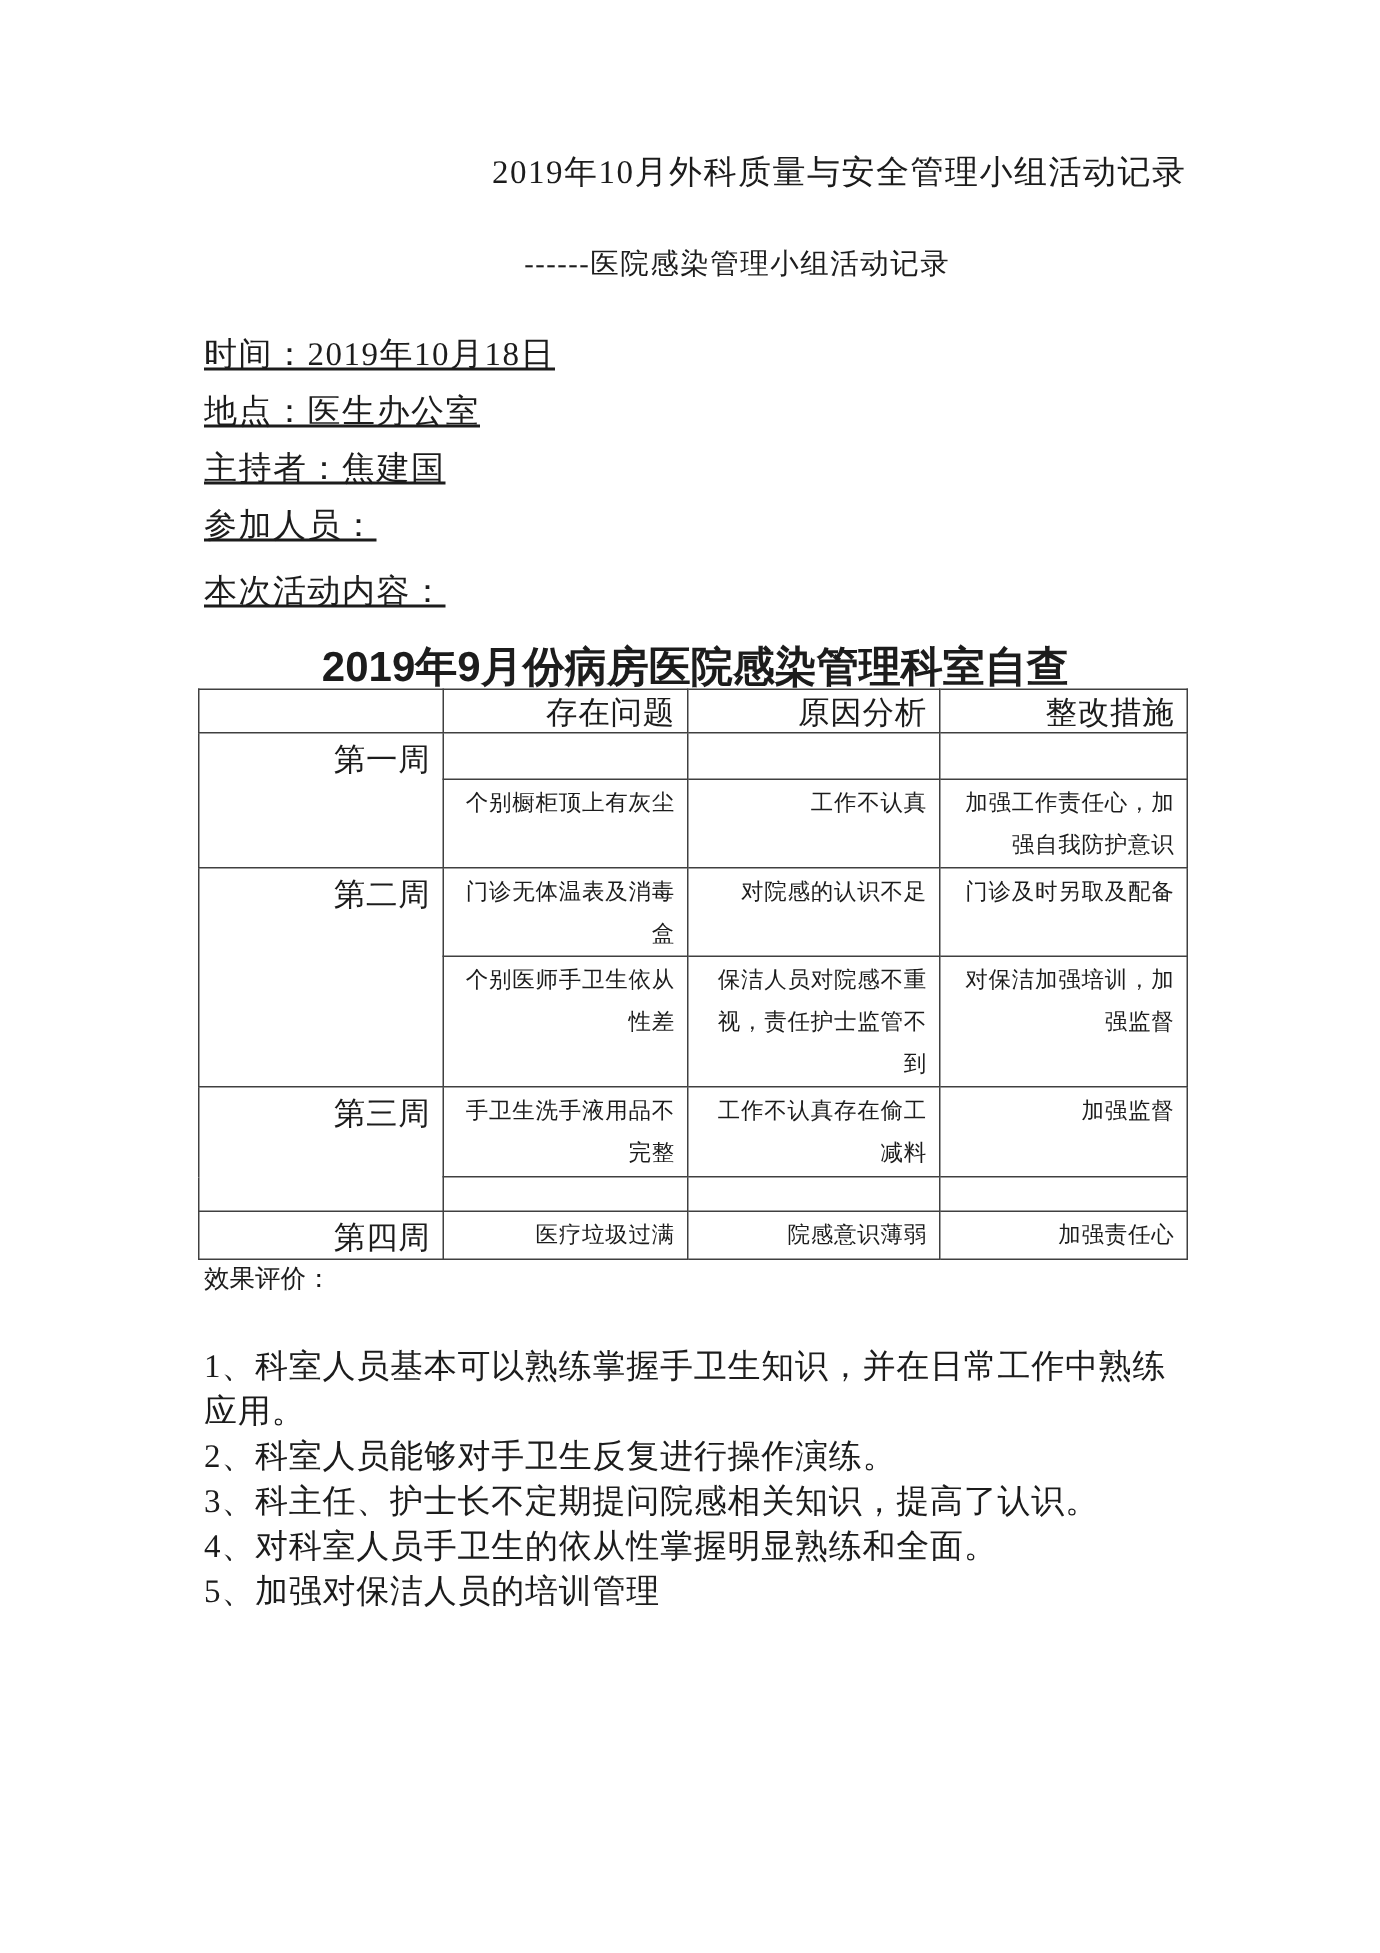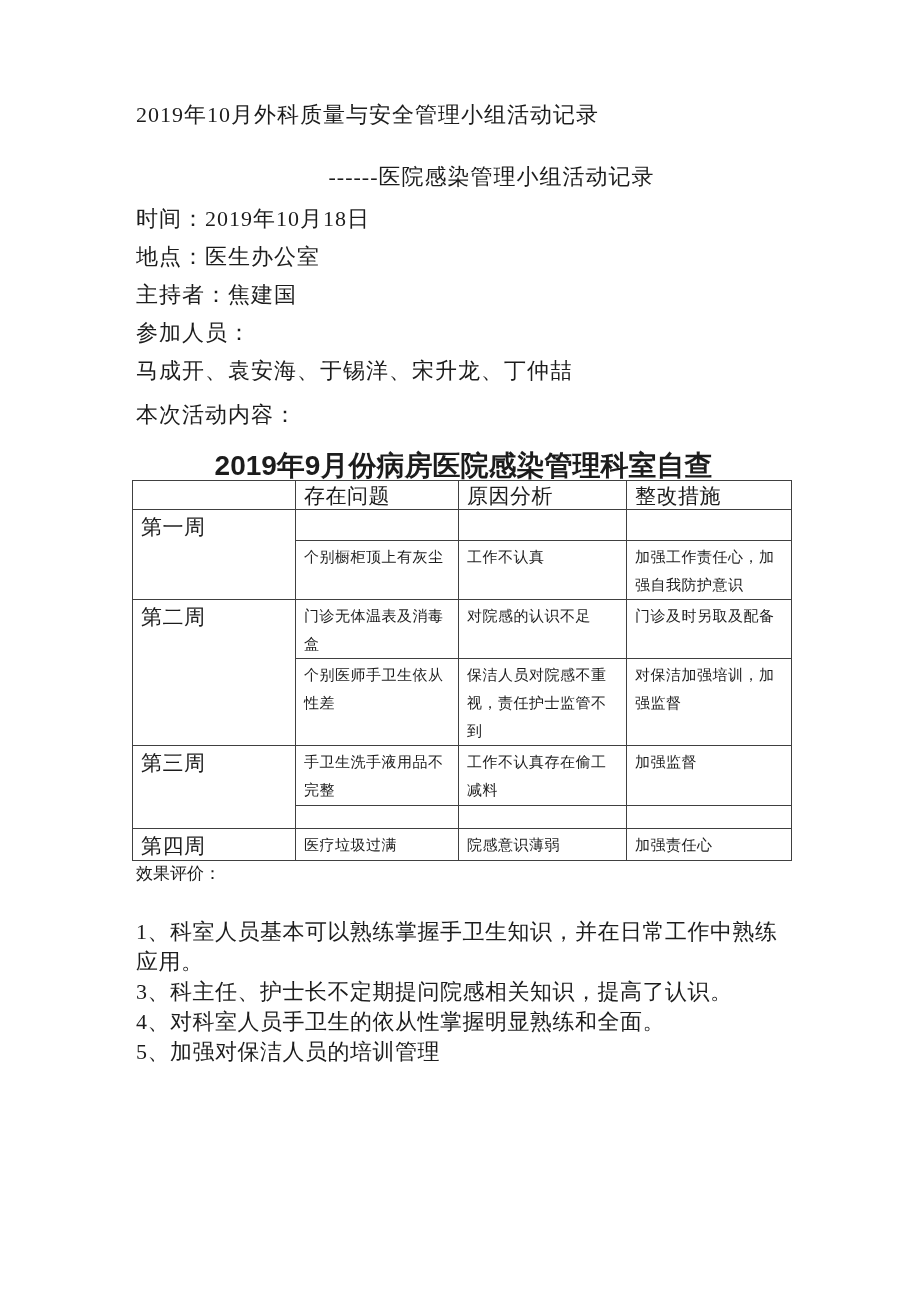--- a/index.html
+++ b/index.html
@@ -9,43 +9,43 @@
     background:#ffffff;
     color:#1c1c1c;
     font-family:"Liberation Serif","DejaVu Serif",serif;
     overflow:hidden;
   }
   .content{margin:0 129px 0 136px;width:655px;}
 
   .doc-title{
     margin:103px 0 0 0;
     font-size:22px;font-weight:normal;
-    text-align:left;line-height:24px;
+    text-align:right;line-height:24px;
     letter-spacing:1px;
   }
   .doc-subtitle{
     margin:38px 0 0 0;
-    font-size:22px;font-weight:normal;
+    font-size:19px;font-weight:normal;
     text-align:center;line-height:24px;
     text-indent:56px;
     letter-spacing:1px;
   }
-  .meta{margin-top:11px;}
+  .meta{margin-top:28px;text-decoration:underline;}
   .meta p{margin:0;font-size:22px;line-height:38px;letter-spacing:1px;}
   .meta p.gap-before{margin-top:6px;}
 
   .table-title{
     margin:20px 0 0 0;
     font-size:28px;font-weight:bold;
     font-family:"Liberation Sans","DejaVu Sans",sans-serif;
     text-align:center;line-height:24px;
   }
   table.selfcheck{
     border-collapse:collapse;table-layout:fixed;
-    width:659px;margin-left:-4px;margin-top:2px;
+    width:659px;margin-left:-4px;margin-top:2px;text-align:right;
   }
   table.selfcheck td{
     border:1px solid #404040;
     vertical-align:top;
     padding:2px 8px 0 8px;
     overflow:hidden;
   }
   td.lbl{font-size:21px;line-height:26px;letter-spacing:0.5px;}
   td.ct{font-size:15px;line-height:28px;letter-spacing:0.5px;}
   tr.r-hdr{height:28px;}
@@ -74,21 +74,20 @@
   <div class="content">
 
     <h1 class="doc-title">2019年10月外科质量与安全管理小组活动记录</h1>
     <div class="doc-subtitle">------医院感染管理小组活动记录</div>
 
     <div class="meta">
       <p>时间：2019年10月18日</p>
       <p>地点：医生办公室</p>
       <p>主持者：焦建国</p>
       <p>参加人员：</p>
-      <p>马成开、袁安海、于锡洋、宋升龙、丁仲喆</p>
       <p class="gap-before">本次活动内容：</p>
     </div>
 
     <div class="table-title">2019年9月份病房医院感染管理科室自查</div>
 
     <table class="selfcheck">
       <colgroup>
         <col style="width:163px">
           <col style="width:163px">
           <col style="width:168px">
@@ -140,19 +139,20 @@
           <td class="ct">院感意识薄弱</td>
           <td class="ct">加强责任心</td>
         </tr>
       </tbody>
     </table>
 
     <div class="eval-heading">效果评价：</div>
 
     <div class="eval-body">
       <p>1、科室人员基本可以熟练掌握手卫生知识，并在日常工作中熟练应用。</p>
+      <p>2、科室人员能够对手卫生反复进行操作演练。</p>
       <p>3、科主任、护士长不定期提问院感相关知识，提高了认识。</p>
       <p>4、对科室人员手卫生的依从性掌握明显熟练和全面。</p>
       <p>5、加强对保洁人员的培训管理</p>
     </div>
 
   </div>
 </div>
 
 </body></html>

